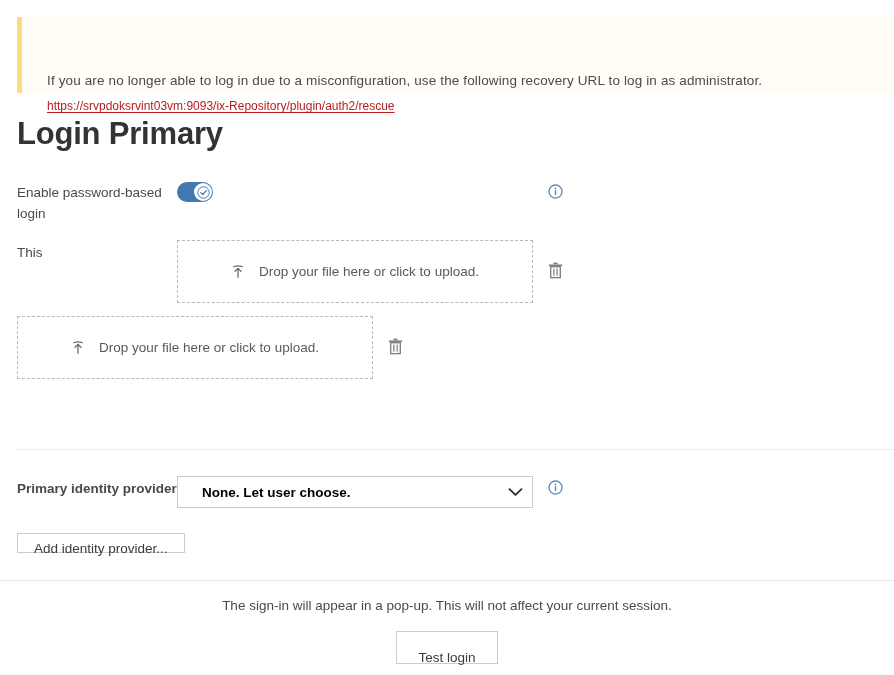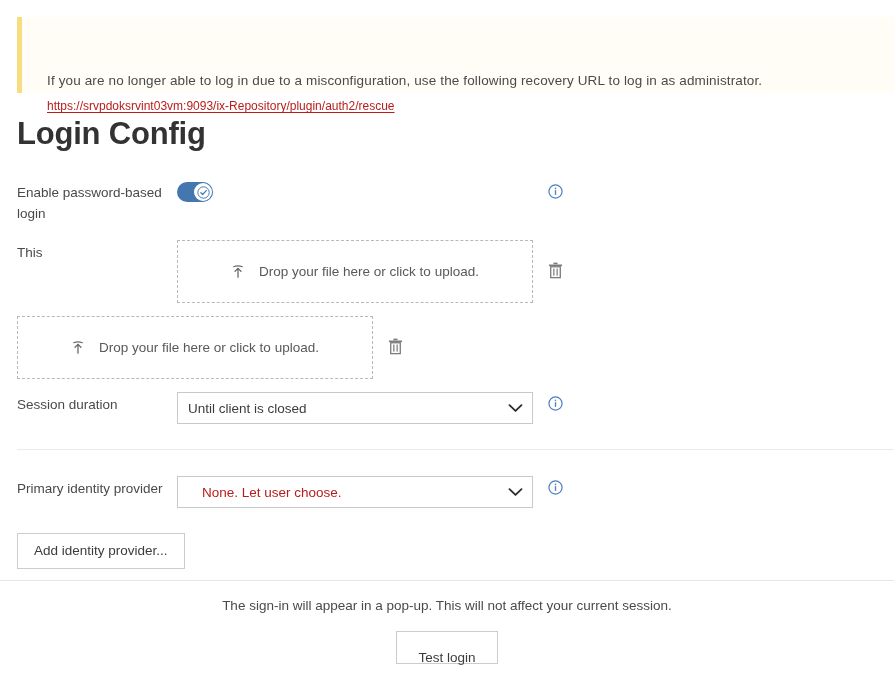--- a/index.html
+++ b/index.html
@@ -170,21 +170,21 @@
     border: 1px solid #c9c9c9;
     background: #ffffff;
     display: flex;
     align-items: center;
     padding: 0 32px 0 10px;
     box-sizing: border-box;
     cursor: pointer;
     font-size: 13.5px;
     color: #3c3c3c;
   }
-  .select.placeholder { color: #b91c1c; padding-left: 24px; }
+  .select.placeholder { color: #000000; padding-left: 24px; }
   .select .chevron {
     position: absolute;
     right: 9px;
     top: 50%;
     transform: translateY(-50%);
     display: block;
   }
 
   
   .divider {
@@ -204,21 +204,21 @@
 
   
   .btn {
     border: 1px solid #cccccc;
     background: #ffffff;
     font-family: "Liberation Sans", sans-serif;
     font-size: 13.5px;
     color: #3c3c3c;
     cursor: pointer;
     padding: 0 16px;
-    height: 36px;
+    height: 20px;
     line-height: 30px;
     box-sizing: border-box;
   }
   .btn-add {
     position: absolute;
     left: 17px;
     top: 533px;
   }
 
   
@@ -242,21 +242,21 @@
   }
 </style>
 </head>
 <body>
 
 <div class="banner">
   <div class="banner-text">If you are no longer able to log in due to a misconfiguration, use the following recovery URL to log in as administrator.</div>
   <a class="banner-link" href="#">https://srvpdoksrvint03vm:9093/ix-Repository/plugin/auth2/rescue</a>
 </div>
 
-<h1 class="page-title">Login Config</h1>
+<h1 class="page-title">Login Primary</h1>
 
 <div class="form">
 
   <div class="row row-toggle">
     <div class="row-label">Enable password-based login</div>
     <div class="row-control">
       <div class="toggle">
         <span class="knob">
           <svg width="13" height="13" viewBox="0 0 16 16">
             <circle cx="8" cy="8" r="7" fill="none" stroke="#4477b0" stroke-width="1.2"></circle>
@@ -320,43 +320,25 @@
           <rect x="5.8" y="0.6" width="4.4" height="1.7" fill="#7c7c7c"></rect>
           <rect x="1" y="2.6" width="14" height="1.8" fill="#7c7c7c"></rect>
           <rect x="2.9" y="5" width="10.2" height="11.6" fill="none" stroke="#7c7c7c" stroke-width="1.4"></rect>
           <rect x="5.6" y="6.9" width="1.3" height="7.6" fill="#7c7c7c"></rect>
           <rect x="9.1" y="6.9" width="1.3" height="7.6" fill="#7c7c7c"></rect>
         </svg>
       </button>
     </div>
   </div>
 
-  <div class="row row-session">
-    <div class="row-label">Session duration</div>
-    <div class="row-control">
-      <div class="select">
-        <span>Until client is closed</span>
-        <svg class="chevron" width="15" height="10" viewBox="0 0 16 10">
-          <path d="M1.6 2 L8 8.1 L14.4 2" fill="none" stroke="#2d2d2d" stroke-width="2" stroke-linecap="round" stroke-linejoin="round"></path>
-        </svg>
-      </div>
-    </div>
-    <div class="row-aside">
-      <svg class="info-icon" viewBox="0 0 16 16">
-        <circle cx="8" cy="8" r="7" fill="none" stroke="#4a7fc1" stroke-width="1.3"></circle>
-        <rect x="7.3" y="6.6" width="1.4" height="5" fill="#4a7fc1"></rect>
-        <rect x="7.3" y="3.9" width="1.4" height="1.6" fill="#4a7fc1"></rect>
-      </svg>
-    </div>
-  </div>
 </div>
 
 <div class="divider" style="top:449px;"></div>
 
-<div class="row" style="position:absolute; top:476px; left:0; width:894px;">
+<div class="row" style="position:absolute; top:476px; left:0; width:894px;font-weight:bold;">
   <div class="row-label">Primary identity provider</div>
   <div class="row-control">
     <div class="select placeholder">
       <span>None. Let user choose.</span>
       <svg class="chevron" width="15" height="10" viewBox="0 0 16 10">
         <path d="M1.6 2 L8 8.1 L14.4 2" fill="none" stroke="#2d2d2d" stroke-width="2" stroke-linecap="round" stroke-linejoin="round"></path>
       </svg>
     </div>
   </div>
   <div class="row-aside">

